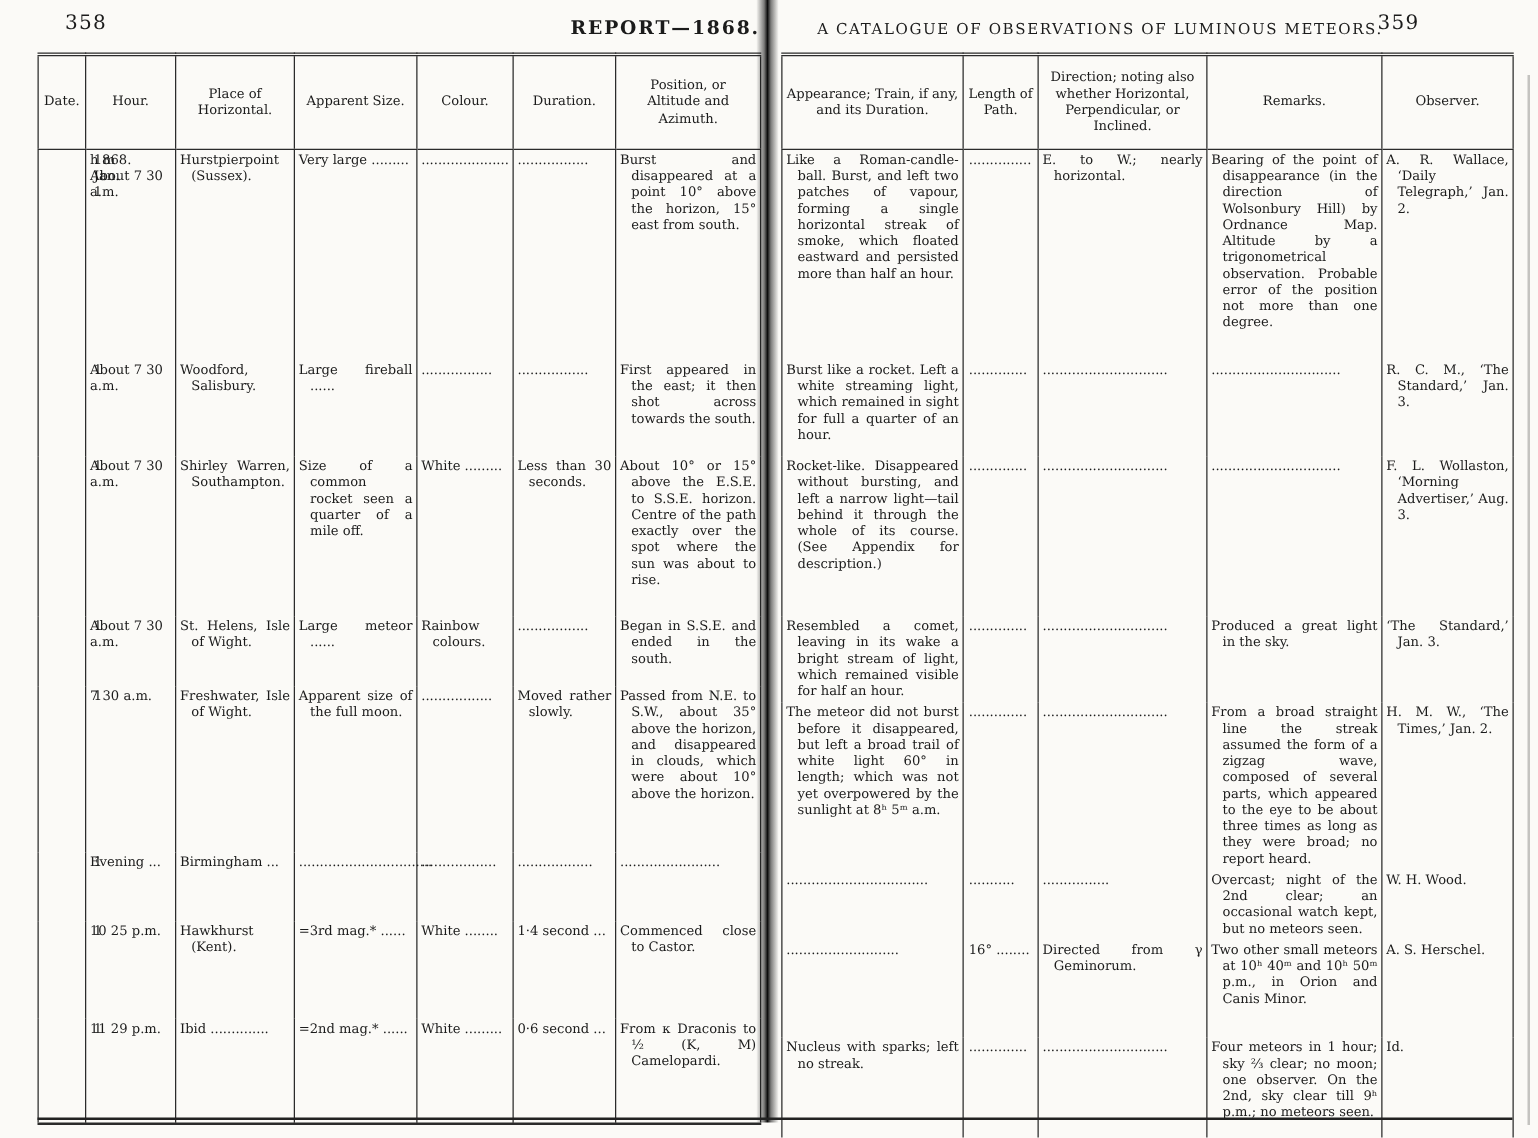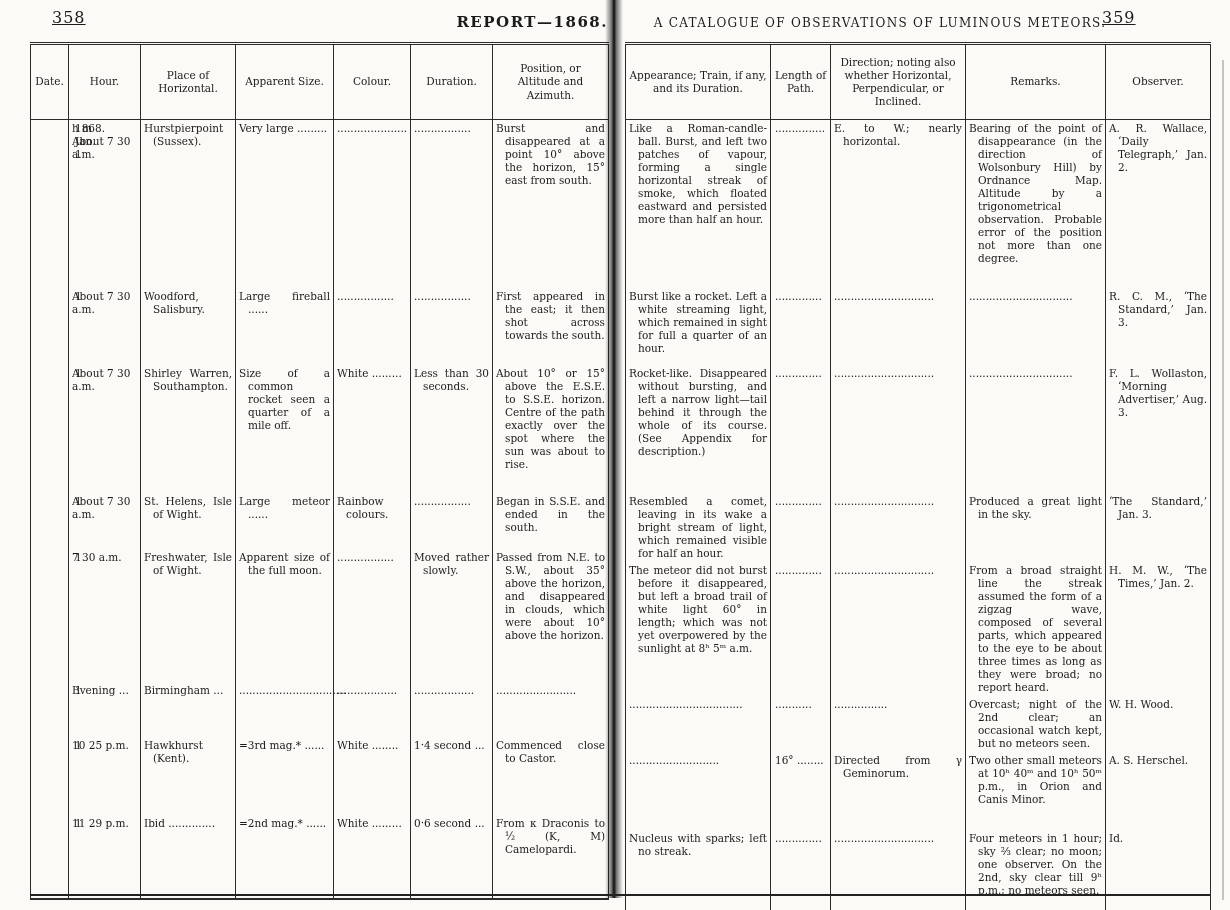--- a/index.html
+++ b/index.html
@@ -1,21 +1,21 @@
 <!DOCTYPE html>
 <html><head>
 <meta charset="utf-8">
 <style>
   html,body{margin:0;padding:0;}
   body{
     width:1230px;height:910px;position:relative;overflow:hidden;
     background:#fbfaf7;color:#1b1b1b;
     font-family:"DejaVu Serif","Liberation Serif",serif;
   }
-  .pagenum{position:absolute;top:8px;font-size:16px;letter-spacing:1px;text-decoration:underline;}
+  .pagenum{position:absolute;top:8px;font-size:16px;letter-spacing:1px;}
   #left-pagenum{left:52px;}
   #right-pagenum{left:1102px;}
   #left-title{position:absolute;left:30px;top:13px;width:578px;text-align:right;
     font-size:15px;letter-spacing:1.5px;font-weight:bold;}
   #right-title{position:absolute;left:630px;top:16px;width:500px;text-align:center;
     font-size:12px;letter-spacing:1.3px;}
   table{position:absolute;top:42px;border-collapse:collapse;table-layout:fixed;
     background:transparent;}
   #left-table{left:30px;width:578px;}
   #right-table{left:625px;width:585px;}

